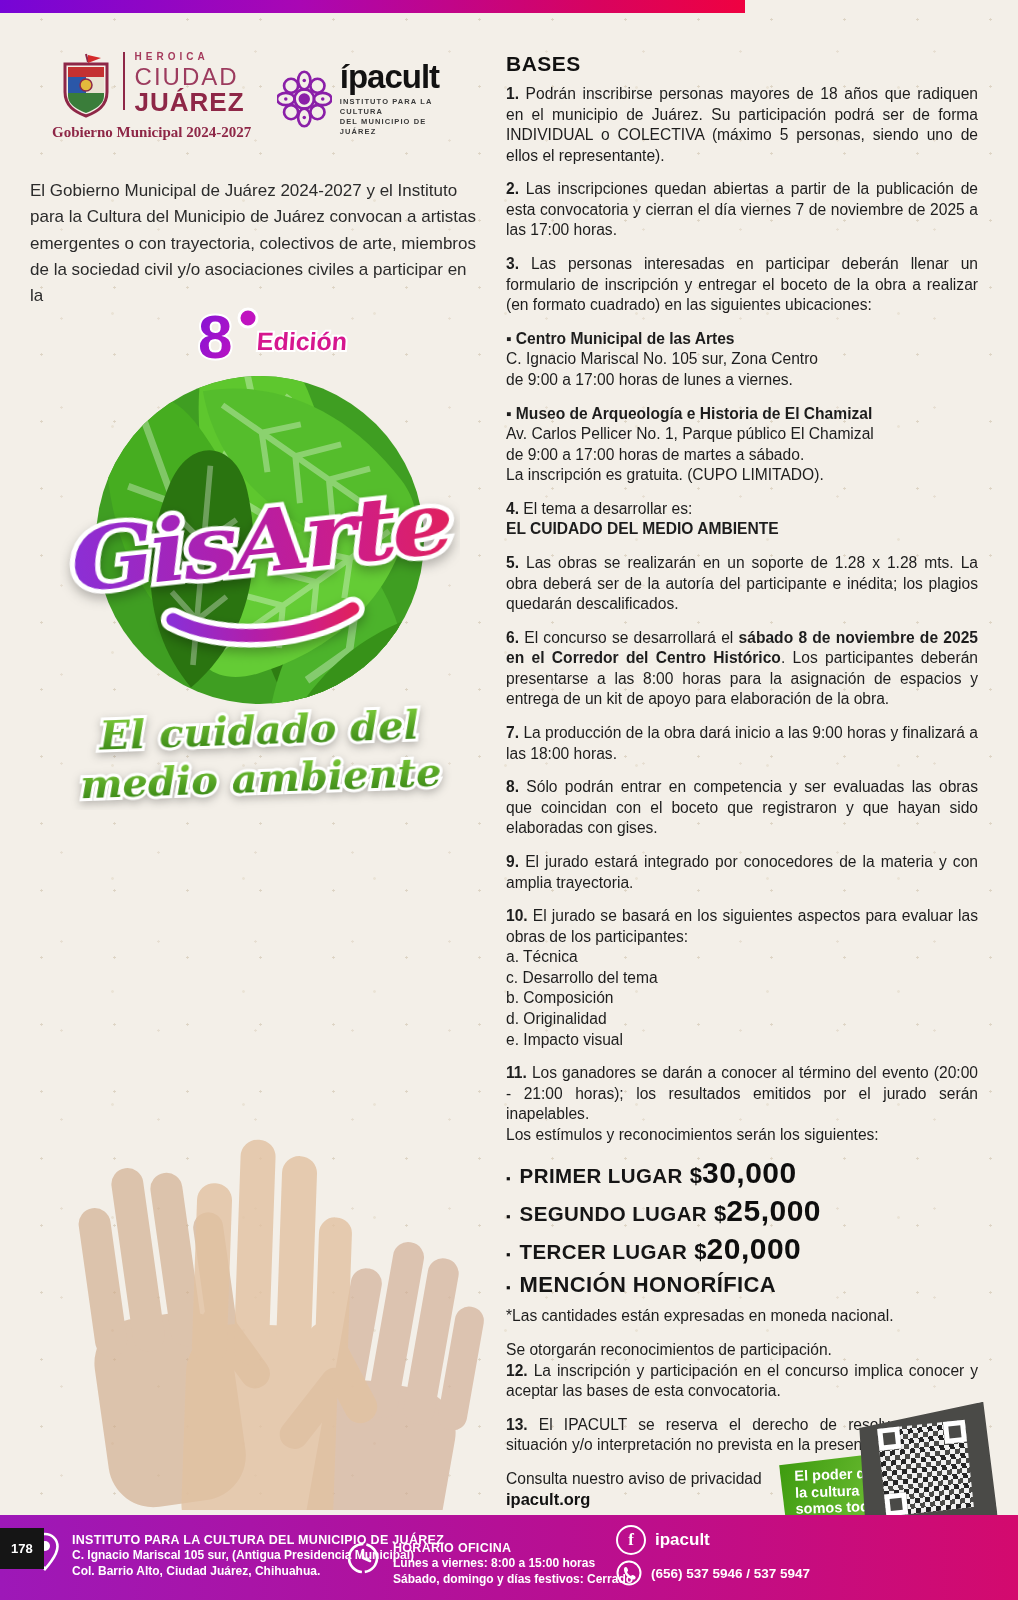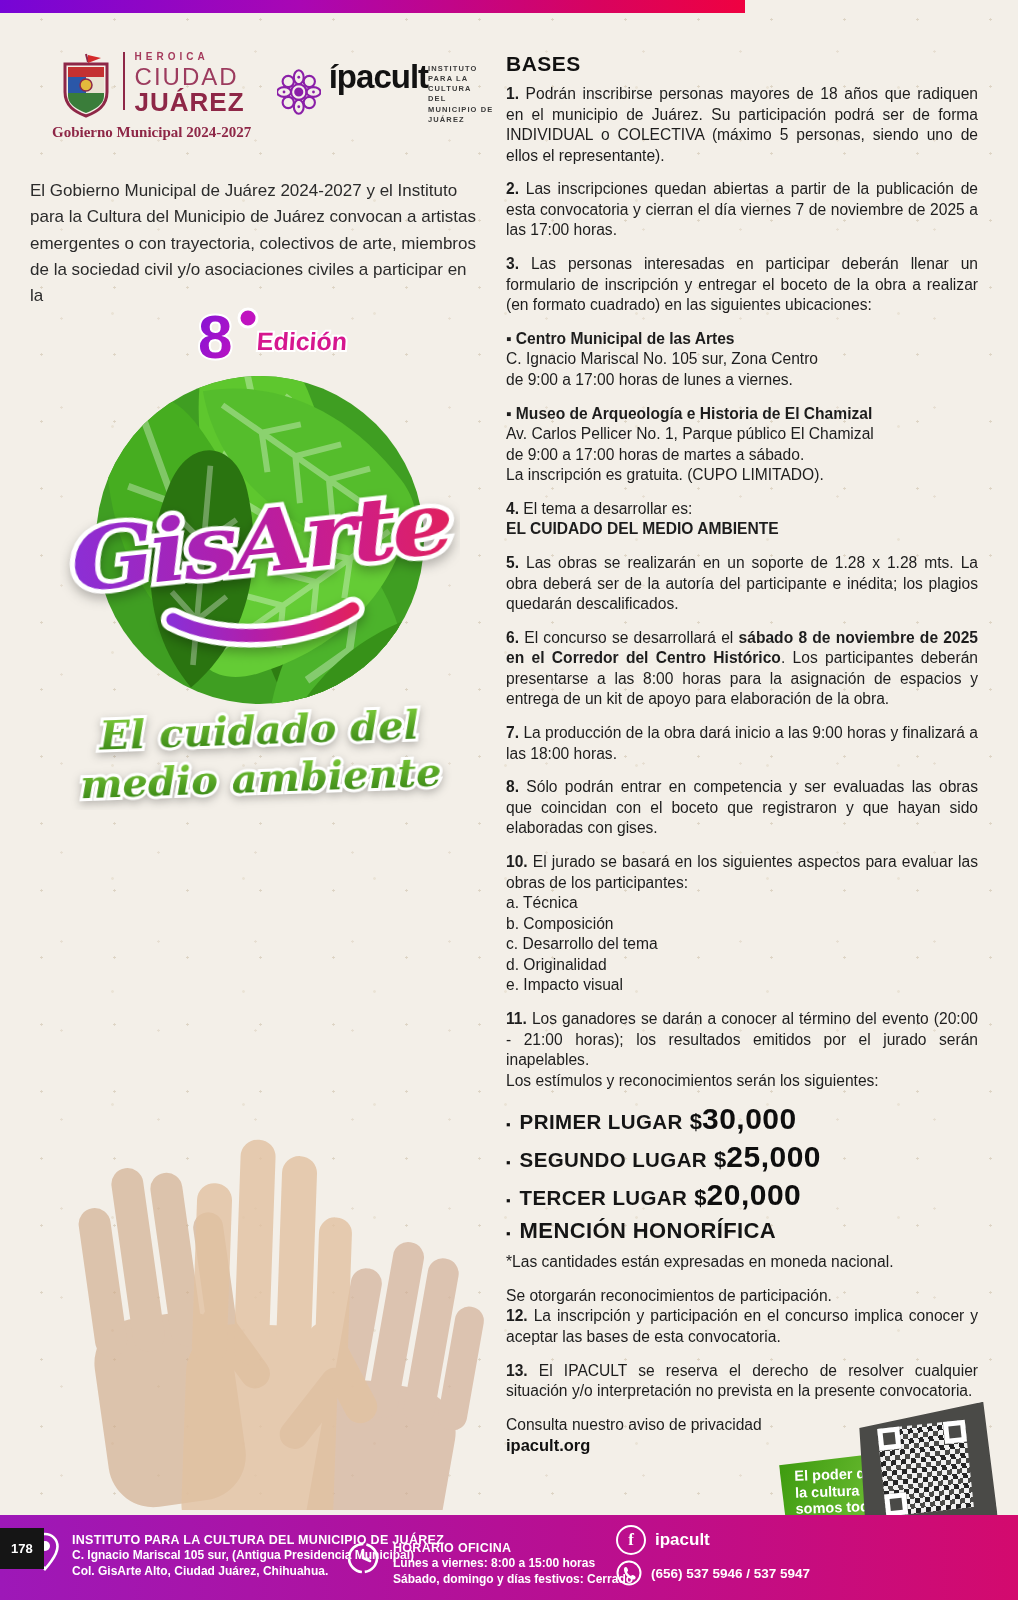--- a/index.html
+++ b/index.html
@@ -20,21 +20,21 @@
   .logos-row{position:absolute;left:52px;top:52px;width:410px;display:flex;align-items:flex-start;gap:26px;}
   .citylogo{display:flex;flex-direction:column;align-items:center;}
   .citylogo-top{display:flex;align-items:flex-start;gap:10px;}
   .city-divider{width:2px;height:58px;background:#8e2747;}
   .city-text{display:flex;flex-direction:column;line-height:1;}
   .heroica{font-size:10px;letter-spacing:4px;color:#a53a5c;font-weight:600;margin-bottom:3px;}
   .ciudad{font-size:24px;color:#9c3b5e;letter-spacing:2px;font-weight:400;}
   .juarez{font-size:26px;color:#8e2747;font-weight:800;letter-spacing:1px;}
   .gobierno{font-family:"Liberation Serif",serif;font-weight:700;font-size:15px;color:#8e2747;margin-top:6px;white-space:nowrap;}
   .ipacultlogo{display:flex;align-items:center;gap:8px;margin-top:8px;}
-  .ipacult-texts{display:flex;}
+  .ipacult-texts{display:flex;flex-direction:column;}
   .ipacult-word{font-size:33px;font-weight:800;color:#121212;letter-spacing:-1px;line-height:1;}
   .ipacult-sub{font-size:7.5px;letter-spacing:1.1px;color:#3a3a3a;font-weight:700;margin-top:4px;line-height:1.35;}
   .intro{position:absolute;left:30px;top:178px;width:448px;text-align:left;
     font-size:17px;font-weight:400;color:#2b2b2b;line-height:1.55;margin:0;}
   .edition-svg{position:absolute;left:190px;top:298px;}
   .gisarte-svg{position:absolute;left:60px;top:372px;}
   .theme-svg{position:absolute;left:45px;top:700px;}
   .hands-svg{position:absolute;left:0;top:1000px;}
   .leaves-bl{position:absolute;left:0;top:1248px;}
   
@@ -284,24 +284,25 @@
         <p class="bp line"><span class="b">▪ Museo de Arqueología e Historia de El Chamizal</span></p>
         <p class="bp line"><span>Av. Carlos Pellicer No. 1, Parque público El Chamizal</span></p>
         <p class="bp line"><span>de 9:00 a 17:00 horas de martes a sábado.</span></p>
         <p class="bp line-end"><span>La inscripción es gratuita. (CUPO LIMITADO).</span></p>
         <p class="bp line"><span class="b">4. </span><span>El tema a desarrollar es:</span></p>
         <p class="bp para"><span class="b">EL CUIDADO DEL MEDIO AMBIENTE</span></p>
         <p class="bp para"><span class="b">5. </span><span>Las obras se realizarán en un soporte de 1.28 x 1.28 mts. La obra deberá ser de la autoría del participante e inédita; los plagios quedarán descalificados.</span></p>
         <p class="bp para"><span class="b">6. </span><span>El concurso se desarrollará el </span><span class="b">sábado 8 de noviembre de 2025 en el Corredor del Centro Histórico</span><span>. Los participantes deberán presentarse a las 8:00 horas para la asignación de espacios y entrega de un kit de apoyo para elaboración de la obra.</span></p>
         <p class="bp para"><span class="b">7. </span><span>La producción de la obra dará inicio a las 9:00 horas y finalizará a las 18:00 horas.</span></p>
         <p class="bp para"><span class="b">8. </span><span>Sólo podrán entrar en competencia y ser evaluadas las obras que coincidan con el boceto que registraron y que hayan sido elaboradas con gises.</span></p>
+        <p class="bp para"><span class="b">9. </span><span>El jurado estará integrado por conocedores de la materia y con amplia trayectoria.</span></p>
         <p class="bp line"><span class="b">10. </span><span>El jurado se basará en los siguientes aspectos para evaluar las obras de los participantes:</span></p>
         <p class="bp line"><span>a. Técnica</span></p>
+        <p class="bp line"><span>c. Desarrollo del tema</span></p>
         <p class="bp line"><span>b. Composición</span></p>
-        <p class="bp line"><span>c. Desarrollo del tema</span></p>
         <p class="bp line"><span>d. Originalidad</span></p>
         <p class="bp line-end"><span>e. Impacto visual</span></p>
         <p class="bp line"><span class="b">11. </span><span>Los ganadores se darán a conocer al término del evento (20:00 - 21:00 horas); los resultados emitidos por el jurado serán inapelables.</span></p>
         <p class="bp line-end"><span>Los estímulos y reconocimientos serán los siguientes:</span></p>
       </div>
     <div class="prizes" id="prizes">
         <div class="prize-row">
           <span class="pb">▪</span>
           <span class="pl">PRIMER LUGAR</span>
           <span class="pd">$</span>
@@ -353,21 +354,21 @@
 
   <div class="footer">
     <div class="f-group f-inst">
       <svg width="30" height="40" viewBox="0 0 30 40">
         <path d="M15 2 C8 2 2.5 7.5 2.5 14.5 C2.5 24 15 37 15 37 C15 37 27.5 24 27.5 14.5 C27.5 7.5 22 2 15 2 Z" fill="none" stroke="#fff" stroke-width="2.6"></path>
         <circle cx="15" cy="14" r="5" fill="#fff"></circle>
       </svg>
       <div>
         <div class="f-title">INSTITUTO PARA LA CULTURA DEL MUNICIPIO DE JUÁREZ</div>
         <div class="f-line">C. Ignacio Mariscal 105 sur, (Antigua Presidencia Municipal)</div>
-        <div class="f-line">Col. GisArte Alto, Ciudad Juárez, Chihuahua.</div>
+        <div class="f-line">Col. Barrio Alto, Ciudad Juárez, Chihuahua.</div>
       </div>
     </div>
     <div class="f-group f-sched">
       <svg width="36" height="36" viewBox="0 0 36 36">
         <circle cx="18" cy="18" r="14" fill="none" stroke="#fff" stroke-width="2.6" stroke-dasharray="20 3"></circle>
         <path d="M18 10 L18 18 L25 21" fill="none" stroke="#fff" stroke-width="2.6" stroke-linecap="round"></path>
       </svg>
       <div>
         <div class="f-title">HORARIO OFICINA</div>
         <div class="f-line">Lunes a viernes: 8:00 a 15:00 horas</div>

